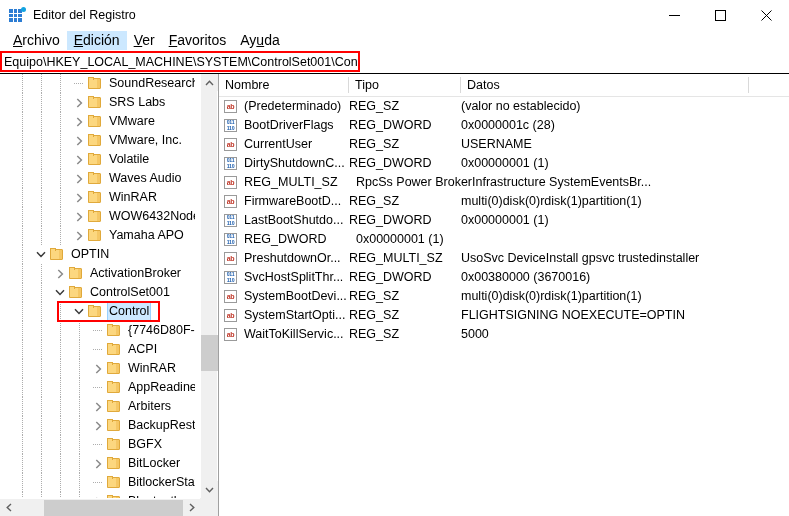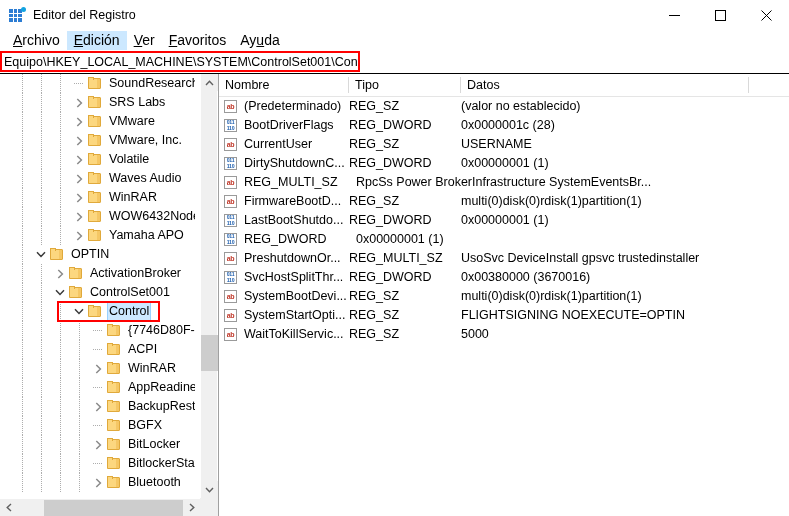--- a/index.html
+++ b/index.html
@@ -704,20 +704,37 @@
                 <div class="dotline" style="left: 79px;"></div>
               </div>
               <div class="expander">
                 <svg width="7" height="10" viewBox="0 0 7 10">
                   <polyline points="1.3,1 5.4,5 1.3,9" fill="none" stroke="#8a8a8a" stroke-width="1.5"></polyline>
                 </svg>
               </div>
               <div class="folder">
                 <div class="fld"></div>
               </div>
+              <div class="tree-label">Arbiters</div>
+            </div>
+            <div class="tree-row">
+              <div class="indent" style="width: 90px;">
+                <div class="dotline" style="left: 22px;"></div>
+                <div class="dotline" style="left: 41px;"></div>
+                <div class="dotline" style="left: 60px;"></div>
+                <div class="dotline" style="left: 79px;"></div>
+              </div>
+              <div class="expander">
+                <svg width="7" height="10" viewBox="0 0 7 10">
+                  <polyline points="1.3,1 5.4,5 1.3,9" fill="none" stroke="#8a8a8a" stroke-width="1.5"></polyline>
+                </svg>
+              </div>
+              <div class="folder">
+                <div class="fld"></div>
+              </div>
               <div class="tree-label">BackupRestore</div>
             </div>
             <div class="tree-row">
               <div class="indent" style="width: 90px;">
                 <div class="dotline" style="left: 22px;"></div>
                 <div class="dotline" style="left: 41px;"></div>
                 <div class="dotline" style="left: 60px;"></div>
                 <div class="dotline" style="left: 79px;"></div>
               </div>
               <div class="leaf-dash"></div>

